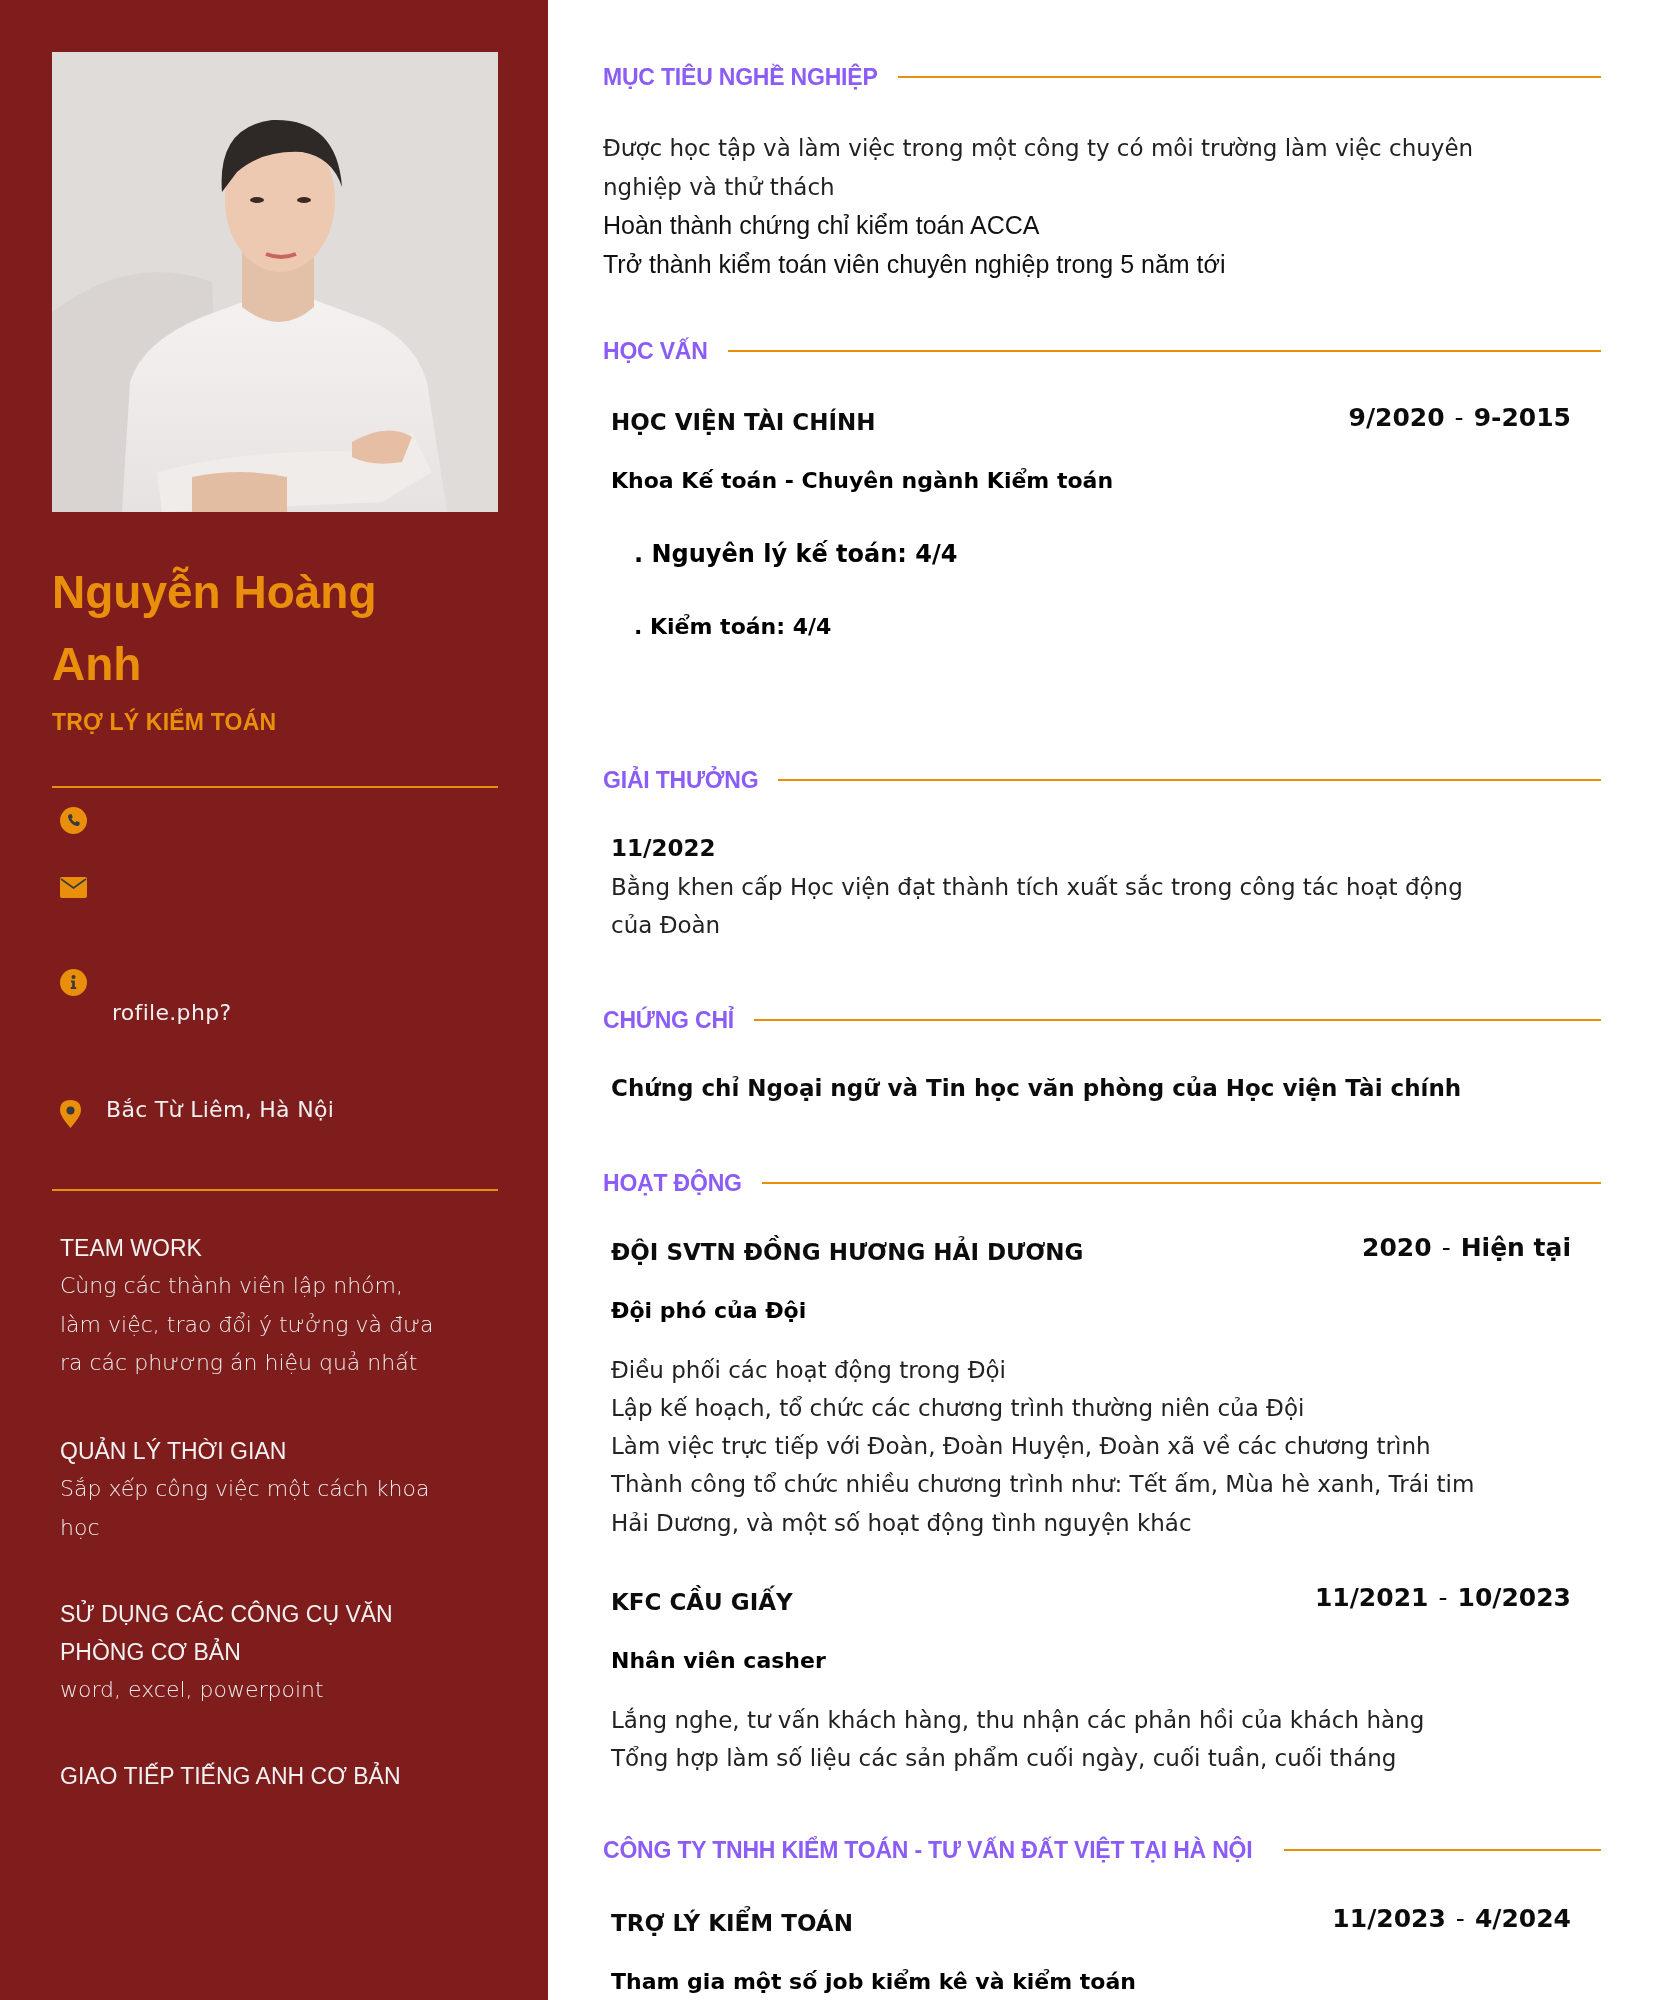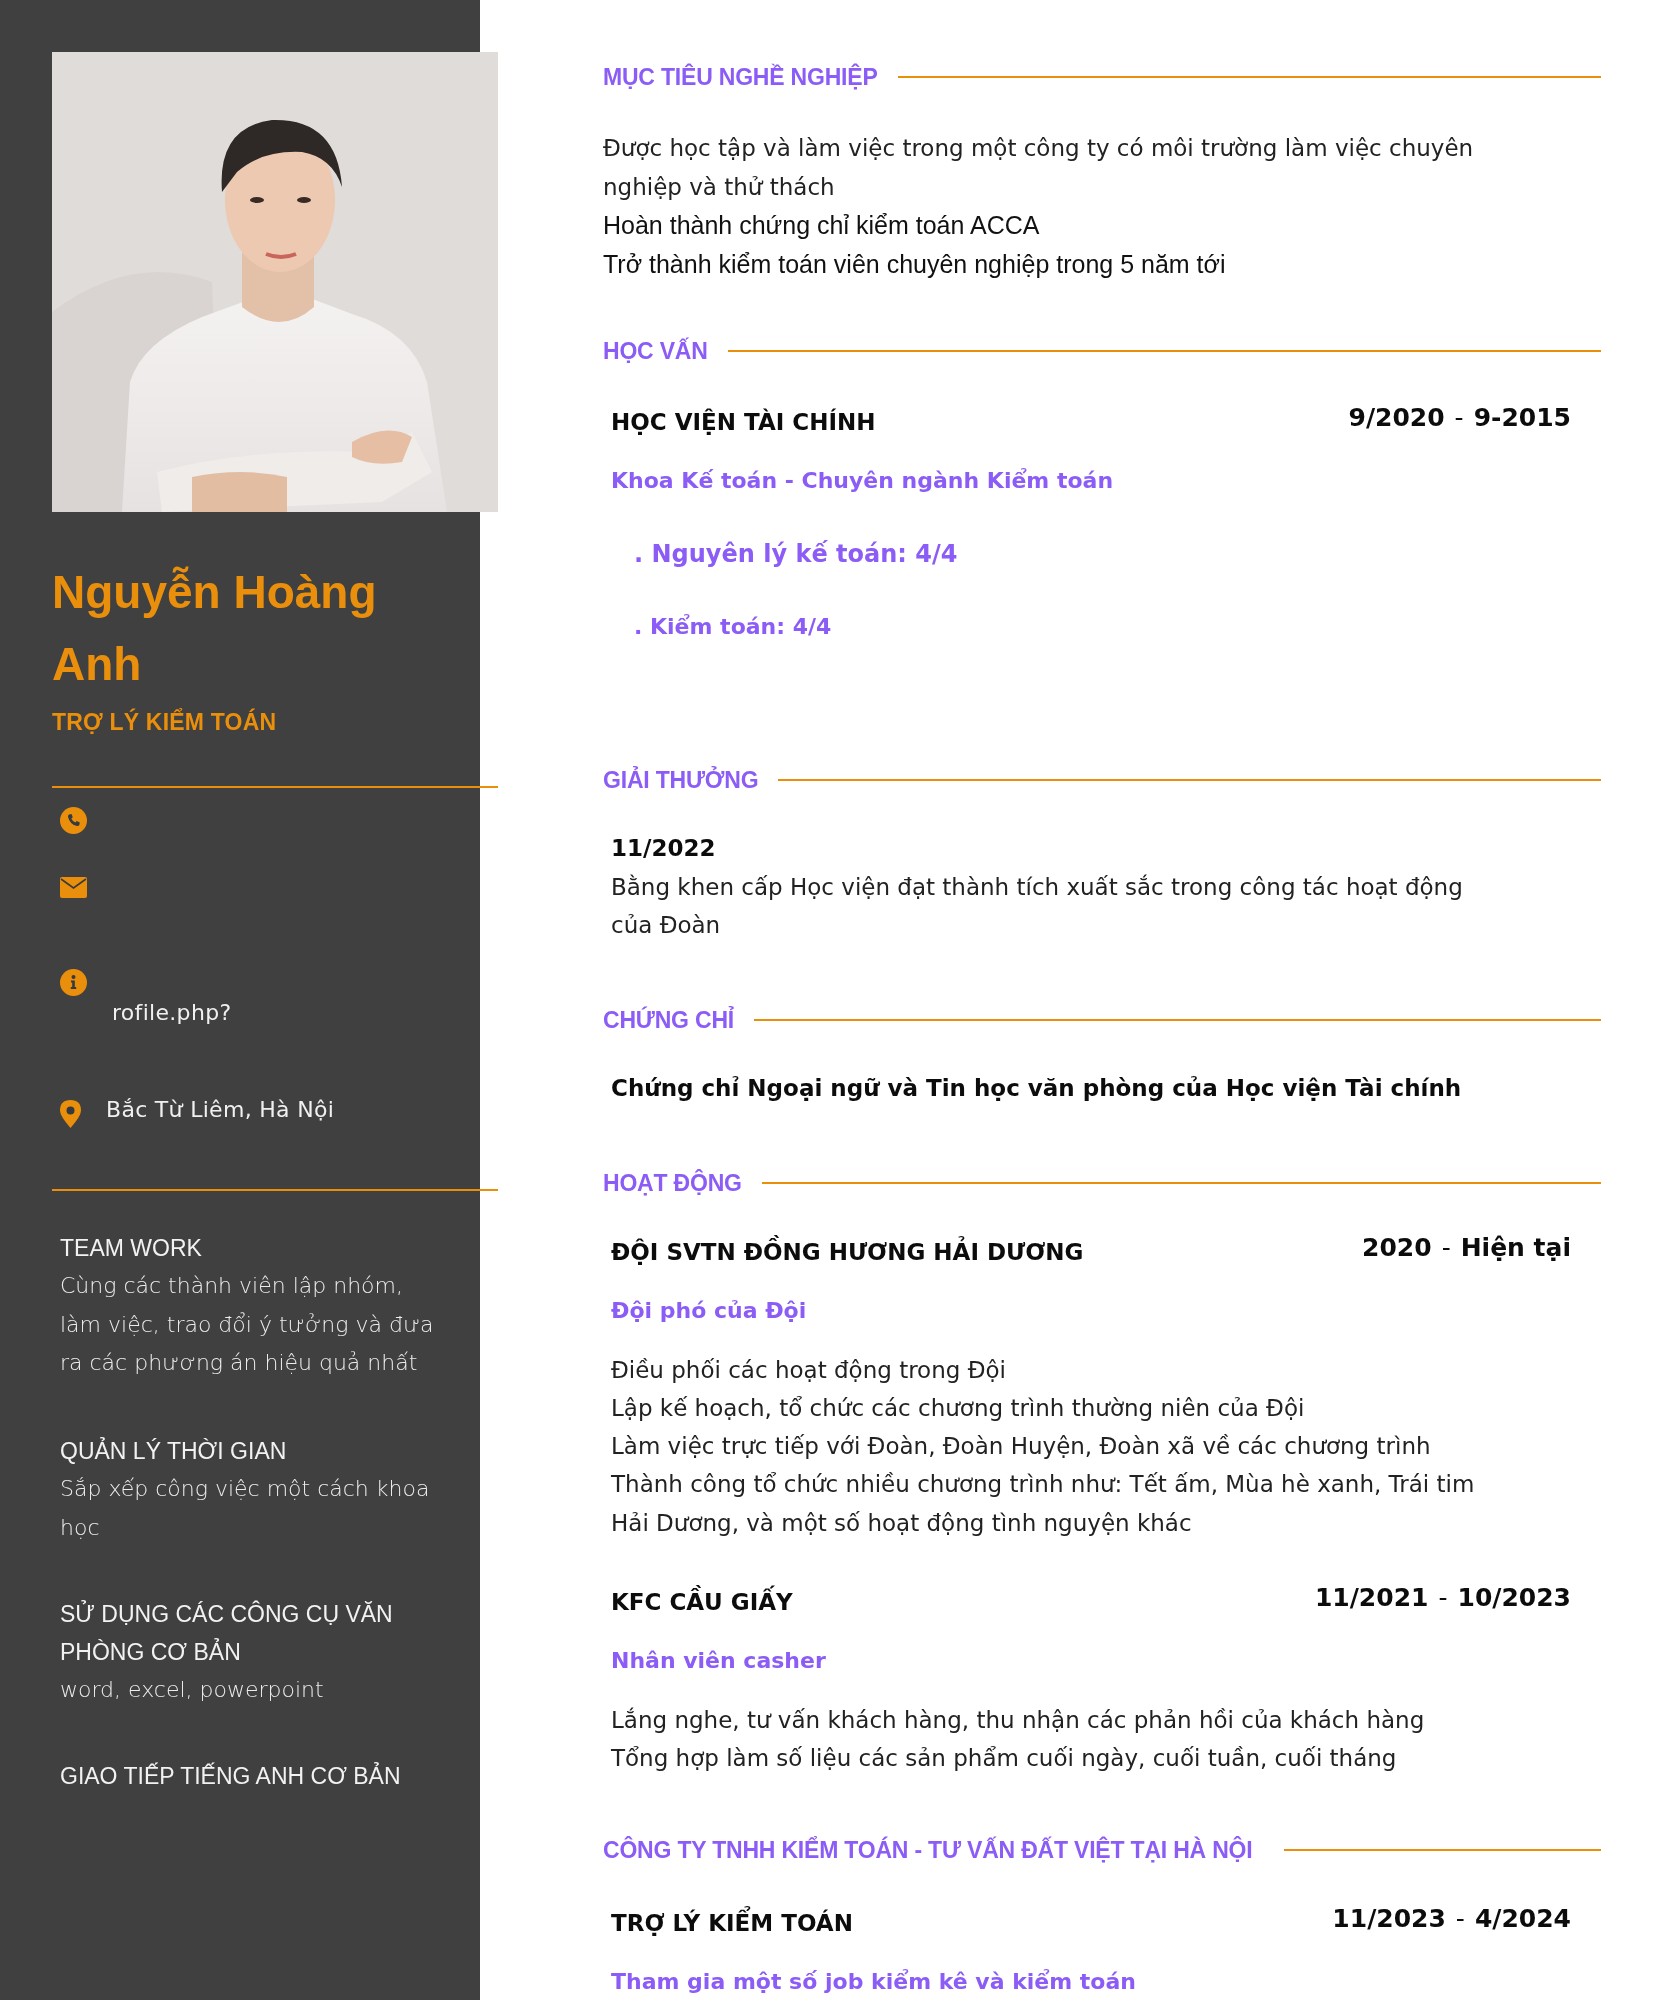--- a/index.html
+++ b/index.html
@@ -1,19 +1,19 @@
 <!DOCTYPE html>
 <html><head>
 <meta charset="utf-8">
 <style>
   * { box-sizing: border-box; margin: 0; padding: 0; }
   html, body { width: 1653px; height: 2000px; overflow: hidden; background: #ffffff; }
   body { position: relative; font-family: "DejaVu Sans", sans-serif; color: #111; }
 
-  .sidebar { position: absolute; left: 0; top: 0; width: 480px; height: 2000px; background: #404040; }
+  .sidebar { position: absolute; left: 0; top: 0; width: 548px; height: 2000px; background: #7f1d1d; }
   .photo { position: absolute; left: 52px; top: 52px; width: 446px; height: 460px; overflow: hidden;
            background: linear-gradient(180deg, #e4e0de 0%, #dcd8d6 60%, #d6d2d0 100%); }
   .photo svg { width: 100%; height: 100%; display: block; }
 
   .name { position: absolute; left: 52px; top: 556px; width: 440px; color: #ea8f0c;
           font-family: "Liberation Sans", sans-serif; font-weight: bold; font-size: 46px; line-height: 72px; }
   .job-title { position: absolute; left: 52px; top: 709px; color: #ea8f0c;
           font-family: "Liberation Sans", sans-serif; font-weight: bold; font-size: 23px; letter-spacing: 0.2px; }
   .side-rule { position: absolute; left: 52px; width: 446px; height: 2px; background: #ea8f0c; }
 
@@ -23,21 +23,21 @@
   .skill { position: absolute; left: 60px; width: 440px; color: #f2f2f2; font-family: "Liberation Sans", sans-serif; }
   .skill .skill-name { font-size: 23px; line-height: 38px; }
   .skill .skill-desc { font-family: "DejaVu Sans", sans-serif; font-size: 22px; line-height: 38.5px; font-weight: 300; color: #ececec; }
 
   
   .section-head { position: absolute; left: 603px; right: 52px; height: 30px; display: flex; align-items: center; }
   .section-head .title { color: #8b5cf6; font-family: "Liberation Sans", sans-serif; font-weight: bold; font-size: 23px;
                          white-space: nowrap; letter-spacing: -0.2px; }
   .section-head .rule { flex: 1; height: 2px; background: #ea8f0c; margin-left: 20px; }
 
-  .txt { position: absolute; left: 611px; font-family: "DejaVu Sans", sans-serif; font-size: 23px; line-height: 38.5px; color: #8b5cf6; white-space: nowrap; }
+  .txt { position: absolute; left: 611px; font-family: "DejaVu Sans", sans-serif; font-size: 23px; line-height: 38.5px; color: #000000; white-space: nowrap; }
   .txt.light { font-weight: normal; color: #222; }
   .txt.bold { font-weight: bold; color: #0c0c0c; }
   .txt.roboto { font-family: "Liberation Sans", sans-serif; font-size: 25px; color: #111; }
   .date { position: absolute; right: 82px; font-family: "DejaVu Sans", sans-serif; font-weight: bold; font-size: 25px; color: #0c0c0c; white-space: nowrap; }
   .date .sep { margin: 0 10px; font-weight: normal; }
 </style>
 </head>
 <body>
 
 <aside class="sidebar">

